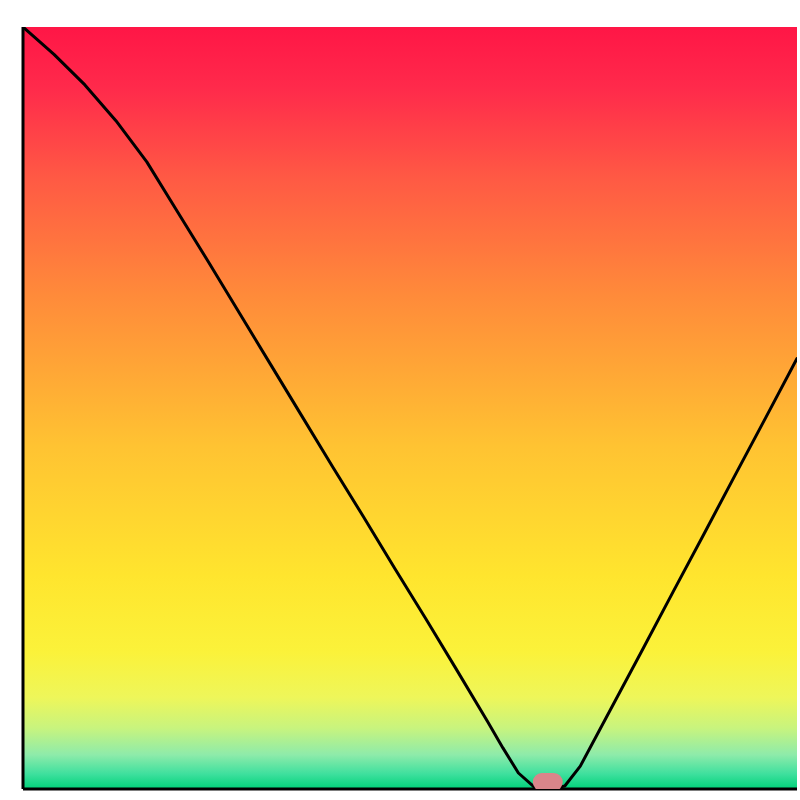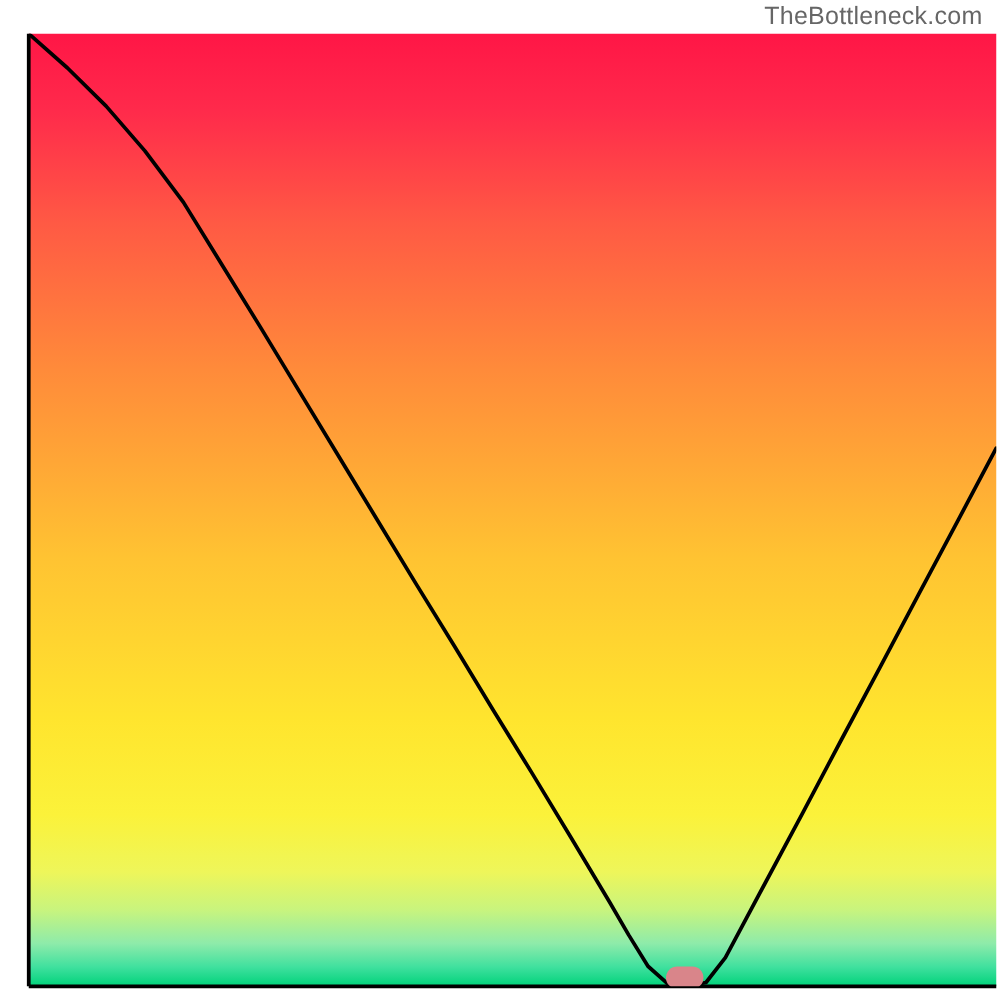--- a/index.html
+++ b/index.html
@@ -68,14 +68,13 @@
 
     <g clip-path="url(#plotclip)">
       <path id="curve-path" fill="none" stroke="#000000" stroke-width="3" stroke-linejoin="round" stroke-linecap="round" d="M23.0 27.0 L54.0 54.4 L84.9 84.9 L115.9 120.7 L146.8 161.9 L177.8 212.2 L208.8 262.5 L239.7 313.5 L270.7 364.6 L301.6 415.6 L332.6 466.7 L363.6 517.0 L394.5 568.0 L425.5 618.3 L456.4 669.4 L487.4 721.2 L502.9 747.9 L518.4 773.0 L533.8 786.7 L549.3 789.0 L564.8 786.0 L580.3 766.1 L611.2 708.2 L642.2 650.3 L673.2 591.6 L704.1 533.7 L735.1 475.1 L766.0 417.1 L797.0 358.5"></path>
     </g>
 
     <g clip-path="url(#plotclip)">
       <rect id="marker-rect" rx="9" ry="9" fill="#d9858a" x="532.8" y="773.1" width="30" height="18"></rect>
     </g>
   </svg>
 
-  <div class="watermark">TheBottleneck.com</div>
 </div>
 
 </body></html>

